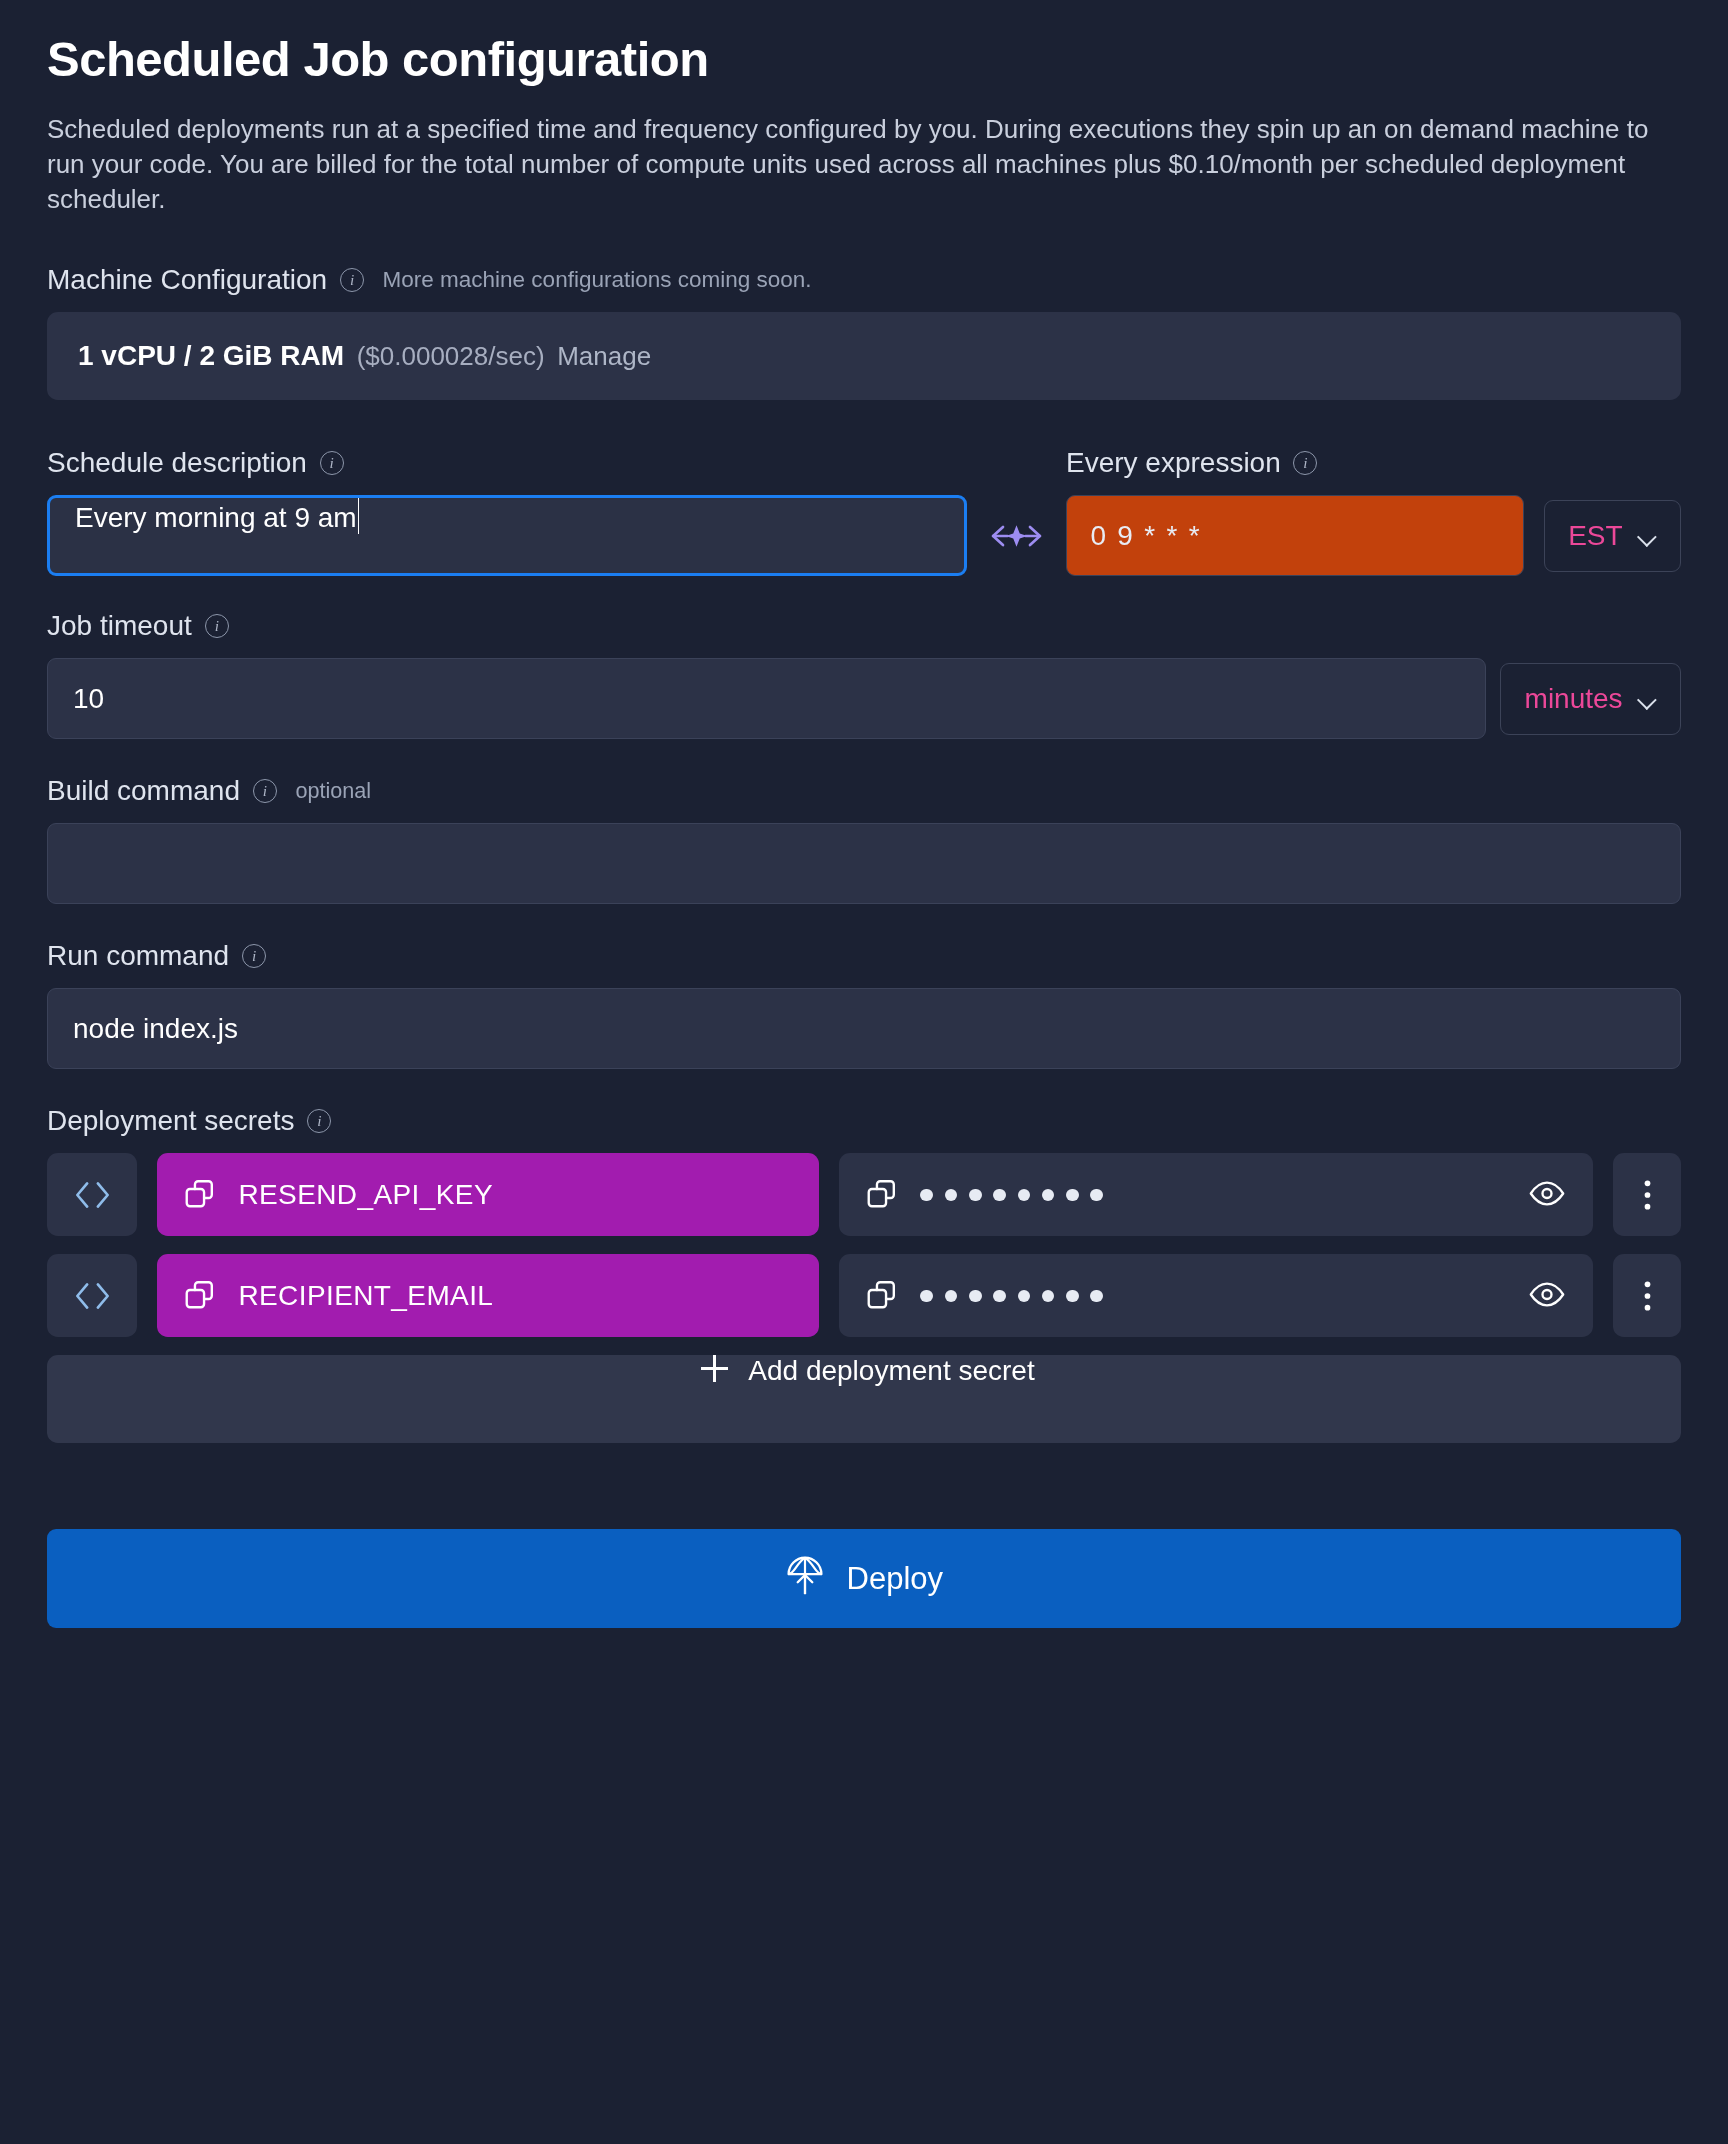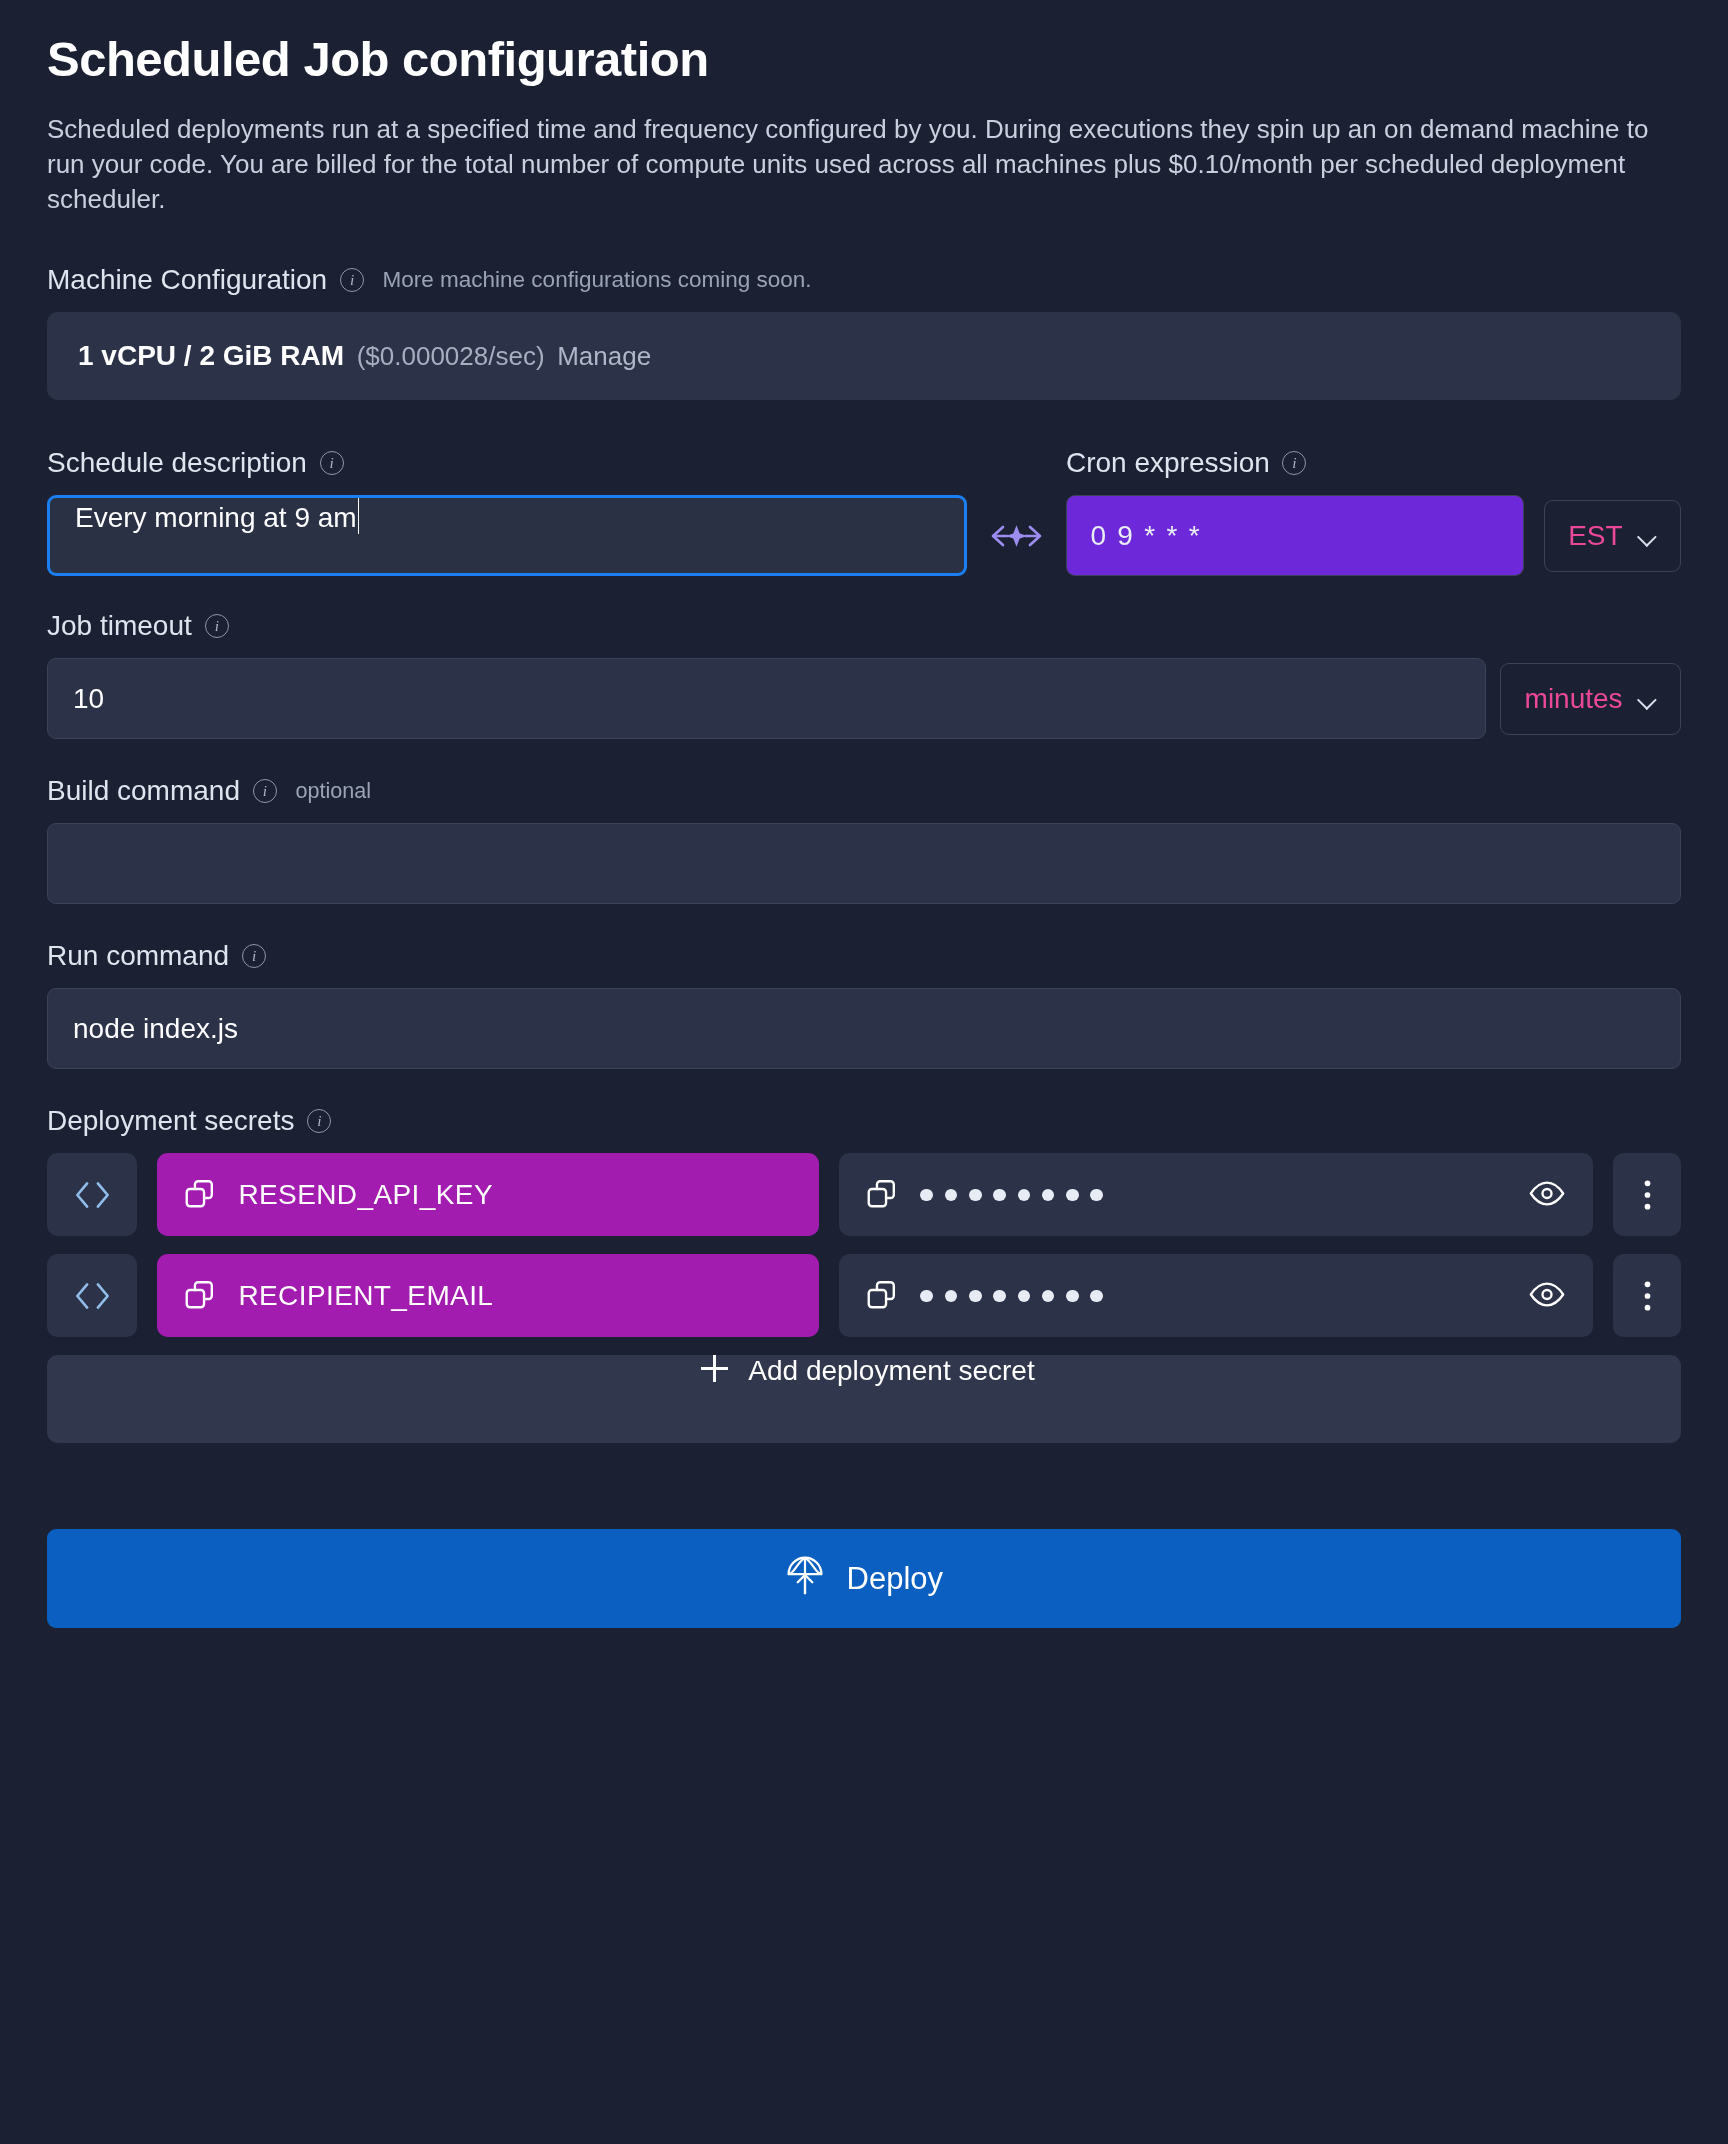--- a/index.html
+++ b/index.html
@@ -140,21 +140,21 @@
     justify-content: center;
     height: 81px;
     flex: 0 0 99px;
     cursor: pointer;
   }
 
   .cron-group { display: flex; align-items: center; gap: 20px; }
   .cron-input {
     flex: 1;
     height: 81px;
-    background: #6d28d9;
+    background: #c2410c;
     border: 0.9px solid #3b4259;
     border-radius: 9px;
     color: #e8ecf4;
     font-size: 28px;
     font-family: "Liberation Sans", sans-serif;
     padding: 0 23.4px;
     outline: none;
     letter-spacing: 1.8px;
   }
   .select-box {
@@ -328,21 +328,21 @@
         <path d="M20 10 L9 20 L20 30" stroke="#9d8df1" stroke-width="3" stroke-linecap="round" stroke-linejoin="round"></path>
         <path d="M9 20 H25" stroke="#9d8df1" stroke-width="3" stroke-linecap="round"></path>
         <path d="M35 8 L38.6 17.2 L47 20 L38.6 22.8 L35 32 L31.4 22.8 L23 20 L31.4 17.2 Z" fill="#9d8df1"></path>
         <path d="M50 10 L61 20 L50 30" stroke="#9d8df1" stroke-width="3" stroke-linecap="round" stroke-linejoin="round"></path>
         <path d="M45 20 H61" stroke="#9d8df1" stroke-width="3" stroke-linecap="round"></path>
       </svg>
     </div>
 
     <div class="schedule-right">
       <div class="sub-head">
-        <span class="field-label">Cron expression</span>
+        <span class="field-label">Every expression</span>
         <span class="info-icon">i</span>
       </div>
       <div class="cron-group">
         <input class="cron-input" type="text" value="0 9 * * *" style="">
         <div class="select-box">
           <span>EST</span>
           <span class="chev"></span>
         </div>
       </div>
     </div>

